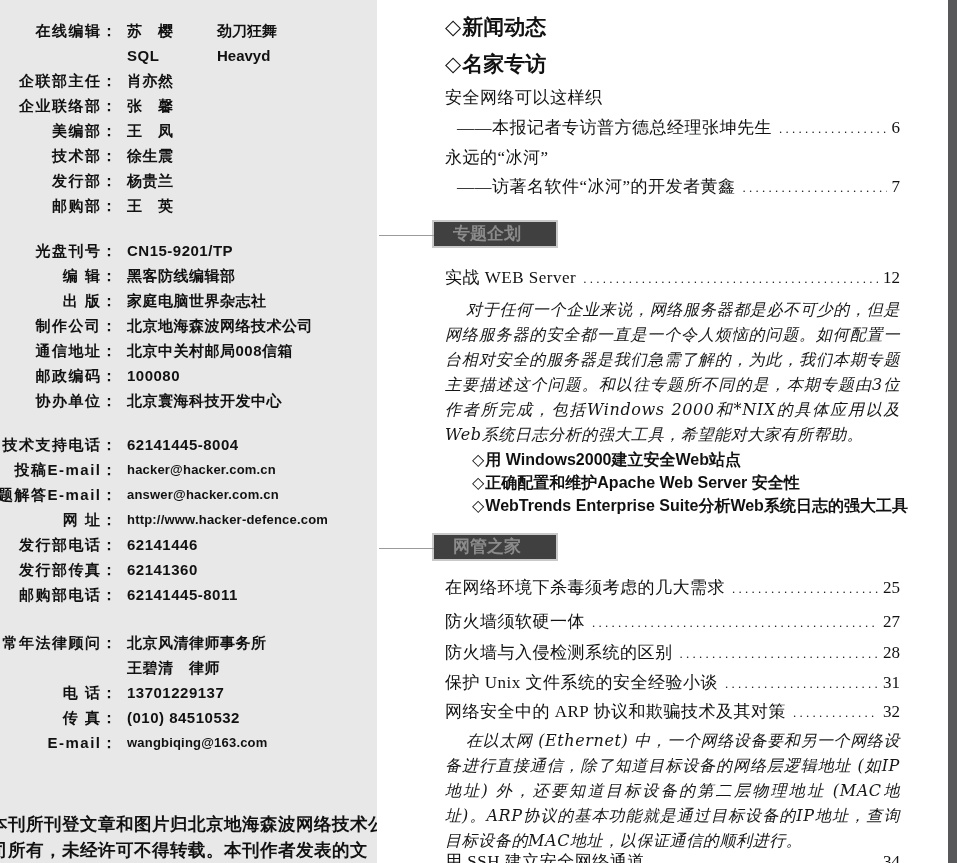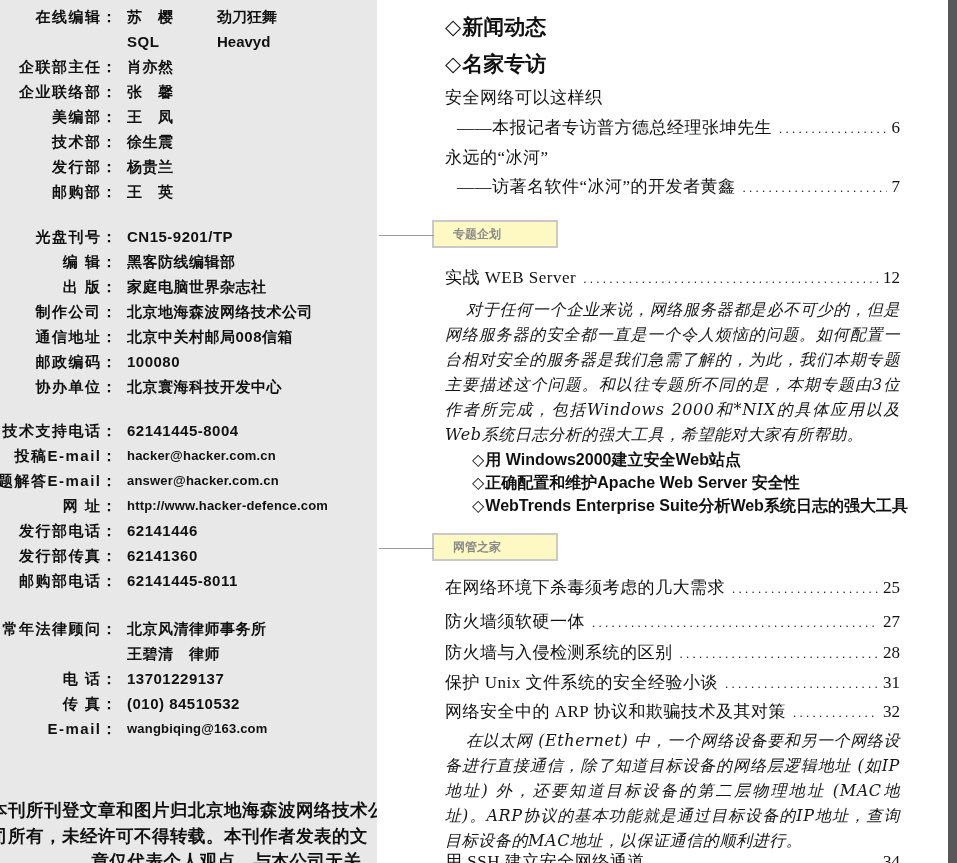--- a/index.html
+++ b/index.html
@@ -11,21 +11,21 @@
     --ink:#111111;
   }
   *{margin:0;padding:0;box-sizing:border-box;}
   html,body{width:957px;height:863px;overflow:hidden;background:#ffffff;}
   body{font-family:"Liberation Sans","DejaVu Sans",sans-serif;color:var(--ink);}
   .page{position:relative;width:957px;height:863px;background:#ffffff;overflow:hidden;}
 
   
   .left-panel{
     position:absolute;left:0;top:0;width:453px;height:863px;
-    background:var(--panel-bg);overflow:hidden;padding-top:2px;
+    background:var(--panel-bg);overflow:hidden;padding-top:16px;
   }
   .mast-row{position:relative;min-height:25px;line-height:25px;font-weight:bold;font-size:15px;}
   .mast-label{
     position:absolute;top:0;right:calc(100% - 118px);
     white-space:nowrap;letter-spacing:1.5px;
   }
   .mast-value{position:absolute;top:0;left:127px;white-space:nowrap;letter-spacing:0.5px;}
   .mast-value2{position:absolute;top:0;left:217px;white-space:nowrap;}
   .mast-row.small .mast-value{font-size:13px;letter-spacing:0.2px;}
 
@@ -66,22 +66,22 @@
   .toc-page{white-space:nowrap;}
 
   .para{
     font-family:"DejaVu Serif","Liberation Serif",serif;font-style:italic;
     font-size:16px;line-height:25px;letter-spacing:0.6px;
     text-align:justify;text-indent:21px;color:#161616;
   }
 
   .box-head{
     position:relative;width:126px;margin-left:-13px;
-    border:2px solid var(--box-border);background:#fef9c3;
-    color:var(--box-text);font-weight:bold;font-size:12px;
+    border:2px solid var(--box-border);background:#404040;
+    color:var(--box-text);font-weight:bold;font-size:17px;
     line-height:24px;padding-left:19px;height:28px;white-space:nowrap;
   }
   .connector{
     position:absolute;left:-55px;top:13px;width:55px;height:1px;
     background:var(--line-gray);
   }
 </style>
 </head>
 <body>
 

